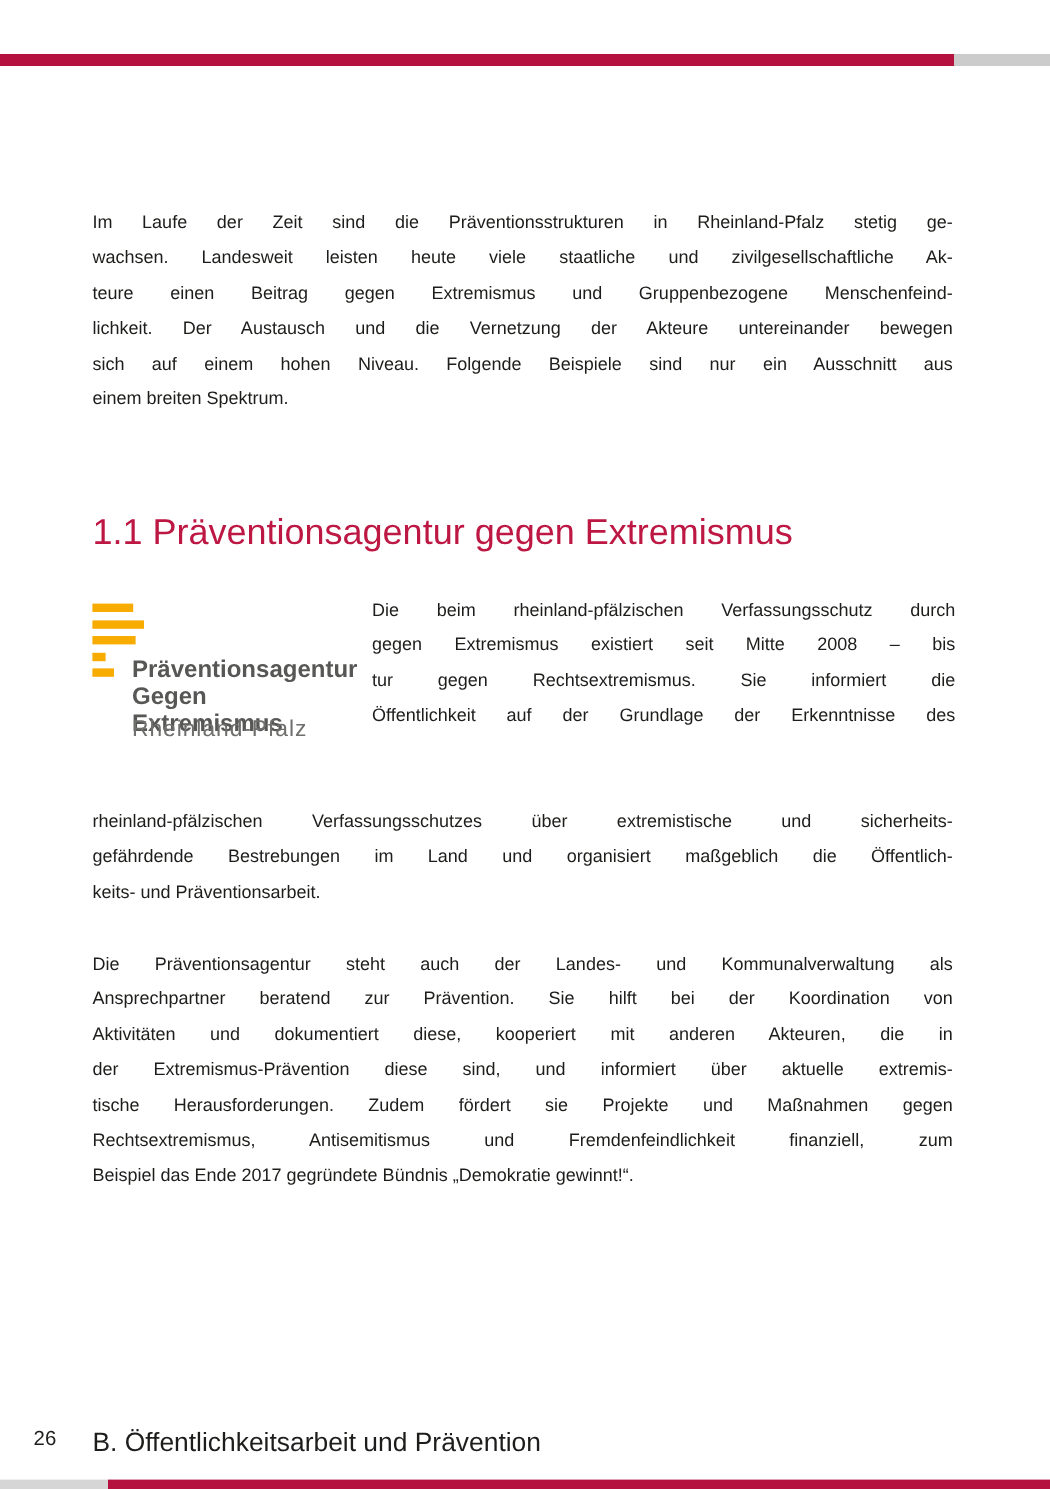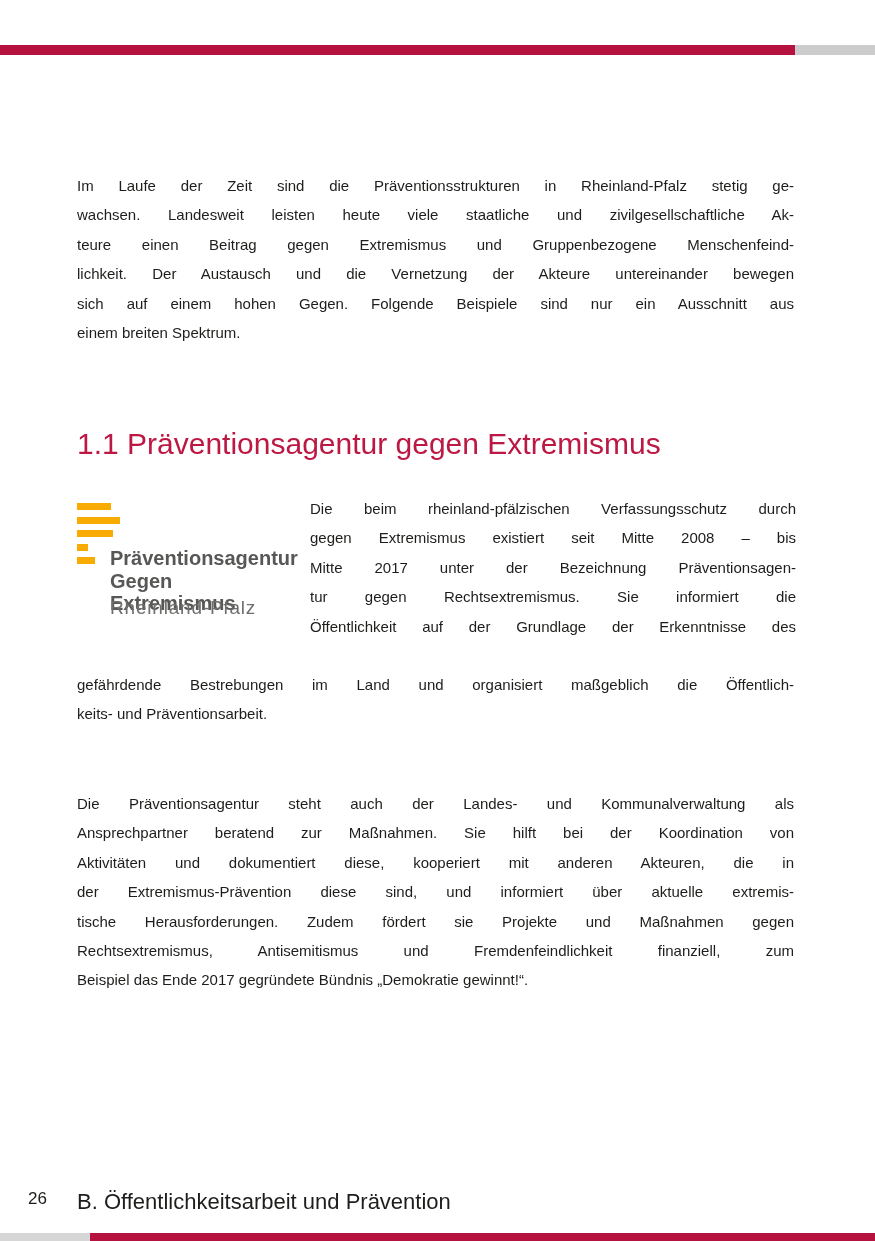--- a/index.html
+++ b/index.html
@@ -57,21 +57,21 @@
 <div class="page">
 
   <div class="bar-top-red"></div>
   <div class="bar-top-gray"></div>
 
   <div class="textblock intro">
       <div class="line">Im Laufe der Zeit sind die Präventionsstrukturen in Rheinland-Pfalz stetig ge-</div>
       <div class="line">wachsen. Landesweit leisten heute viele staatliche und zivilgesellschaftliche Ak-</div>
       <div class="line">teure einen Beitrag gegen Extremismus und Gruppenbezogene Menschenfeind-</div>
       <div class="line">lichkeit. Der Austausch und die Vernetzung der Akteure untereinander bewegen</div>
-      <div class="line">sich auf einem hohen Gegen. Folgende Beispiele sind nur ein Ausschnitt aus</div>
+      <div class="line">sich auf einem hohen Niveau. Folgende Beispiele sind nur ein Ausschnitt aus</div>
       <div class="line">einem breiten Spektrum.</div>
     </div>
 
   <h1 class="heading" style="margin:0;">1.1 Präventionsagentur gegen Extremismus</h1>
 
   <div class="logo">
     <div class="logo-bars">
         <div class="logo-bar" style="width: 34px;"></div>
         <div class="logo-bar" style="width: 43px;"></div>
         <div class="logo-bar" style="width: 36px;"></div>
@@ -81,32 +81,32 @@
     <div class="logo-title">
       <div>Präventionsagentur</div>
       <div>Gegen Extremismus</div>
     </div>
     <div class="logo-region">Rheinland-Pfalz</div>
   </div>
 
   <div class="textblock beside justify-all">
       <div class="line">Die beim rheinland-pfälzischen Verfassungsschutz durch</div>
       <div class="line">gegen Extremismus existiert seit Mitte 2008 – bis</div>
-      <div class="line">Mitte 2017 unter der Bezeichnung Präventionsagen-</div>
       <div class="line">tur gegen Rechtsextremismus. Sie informiert die</div>
       <div class="line">Öffentlichkeit auf der Grundlage der Erkenntnisse des</div>
     </div>
   <div class="textblock below">
+      <div class="line">rheinland-pfälzischen Verfassungsschutzes über extremistische und sicherheits-</div>
       <div class="line">gefährdende Bestrebungen im Land und organisiert maßgeblich die Öffentlich-</div>
       <div class="line">keits- und Präventionsarbeit.</div>
     </div>
 
   <div class="textblock para2">
       <div class="line">Die Präventionsagentur steht auch der Landes- und Kommunalverwaltung als</div>
-      <div class="line">Ansprechpartner beratend zur Maßnahmen. Sie hilft bei der Koordination von</div>
+      <div class="line">Ansprechpartner beratend zur Prävention. Sie hilft bei der Koordination von</div>
       <div class="line">Aktivitäten und dokumentiert diese, kooperiert mit anderen Akteuren, die in</div>
       <div class="line">der Extremismus-Prävention diese sind, und informiert über aktuelle extremis-</div>
       <div class="line">tische Herausforderungen. Zudem fördert sie Projekte und Maßnahmen gegen</div>
       <div class="line">Rechtsextremismus, Antisemitismus und Fremdenfeindlichkeit finanziell, zum</div>
       <div class="line">Beispiel das Ende 2017 gegründete Bündnis „Demokratie gewinnt!“.</div>
     </div>
 
   <div class="footer-page-number">26</div>
   <div class="footer-section">B. Öffentlichkeitsarbeit und Prävention</div>
 

